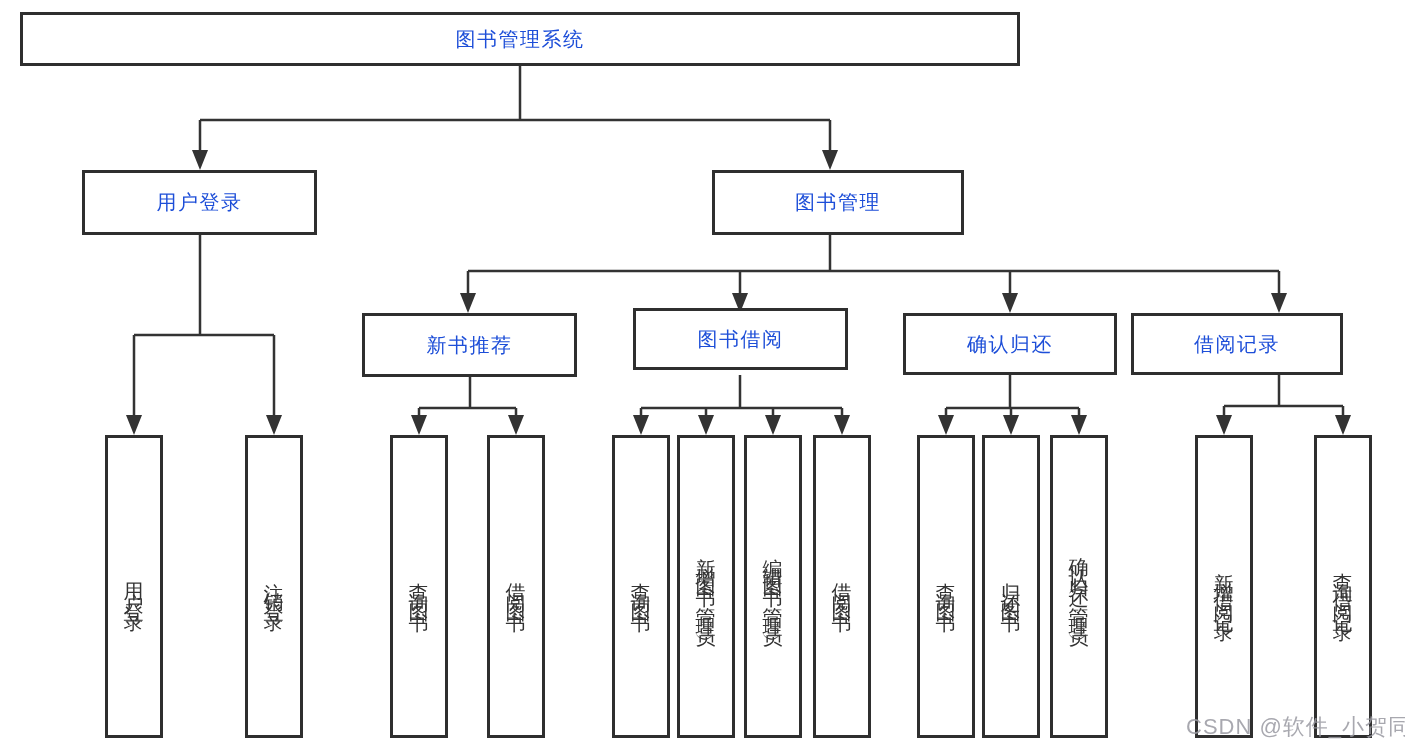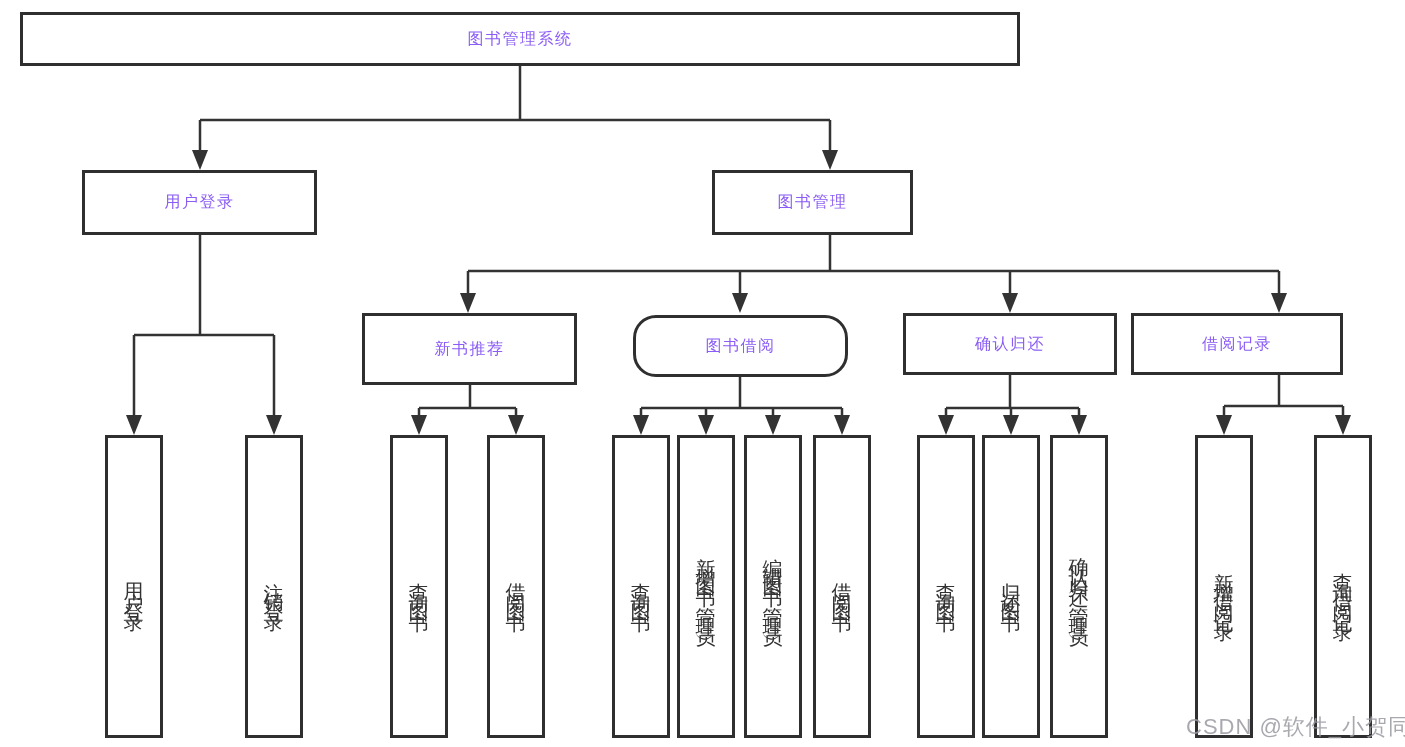--- a/index.html
+++ b/index.html
@@ -7,21 +7,21 @@
     position:relative;width:1405px;height:747px;background:#ffffff;overflow:hidden;
     font-family:"Liberation Sans","DejaVu Sans",sans-serif;color:#333333;
   }
   .connectors{position:absolute;left:0;top:0;z-index:1;}
   .node{
     position:absolute;box-sizing:border-box;background:#ffffff;
     border:3px solid #2f2f2f;z-index:2;
     display:flex;align-items:center;justify-content:center;
   }
   .hbox .label{
-    font-size:16px;letter-spacing:1.5px;color:#8b5cf6;white-space:nowrap;
+    font-size:20px;letter-spacing:1.5px;color:#1d4ed8;white-space:nowrap;
   }
   .vbox .label{
     writing-mode:vertical-rl;text-orientation:mixed;
     font-size:20px;letter-spacing:10px;color:#333333;line-height:1;
   }
   .watermark{
     position:absolute;z-index:3;font-size:22px;letter-spacing:1px;
     color:#9a9aa2;opacity:0.85;white-space:nowrap;
   }
 </style>
@@ -62,28 +62,28 @@
     </g>
   </svg>
 
   <div class="node hbox" style="left:20px;top:12px;width:1000px;height:54px;">
     <span class="label">图书管理系统</span>
   </div>
 
   <div class="node hbox" style="left:82px;top:170px;width:235px;height:65px;">
     <span class="label">用户登录</span>
   </div>
-  <div class="node hbox" style="left:712px;top:170px;width:201px;height:65px;">
+  <div class="node hbox" style="left:712px;top:170px;width:252px;height:65px;">
     <span class="label">图书管理</span>
   </div>
 
-  <div class="node hbox" style="left:362px;top:313px;width:215px;height:72px;">
+  <div class="node hbox" style="left:362px;top:313px;width:215px;height:64px;">
     <span class="label">新书推荐</span>
   </div>
-  <div class="node hbox" style="left:633px;top:315px;width:215px;height:62px;border-radius:23px;">
+  <div class="node hbox" style="left:633px;top:308px;width:215px;height:62px;">
     <span class="label">图书借阅</span>
   </div>
   <div class="node hbox" style="left:903px;top:313px;width:214px;height:62px;">
     <span class="label">确认归还</span>
   </div>
   <div class="node hbox" style="left:1131px;top:313px;width:212px;height:62px;">
     <span class="label">借阅记录</span>
   </div>
 
   <div class="node vbox" style="left:105px;top:435px;width:58px;height:303px;">

